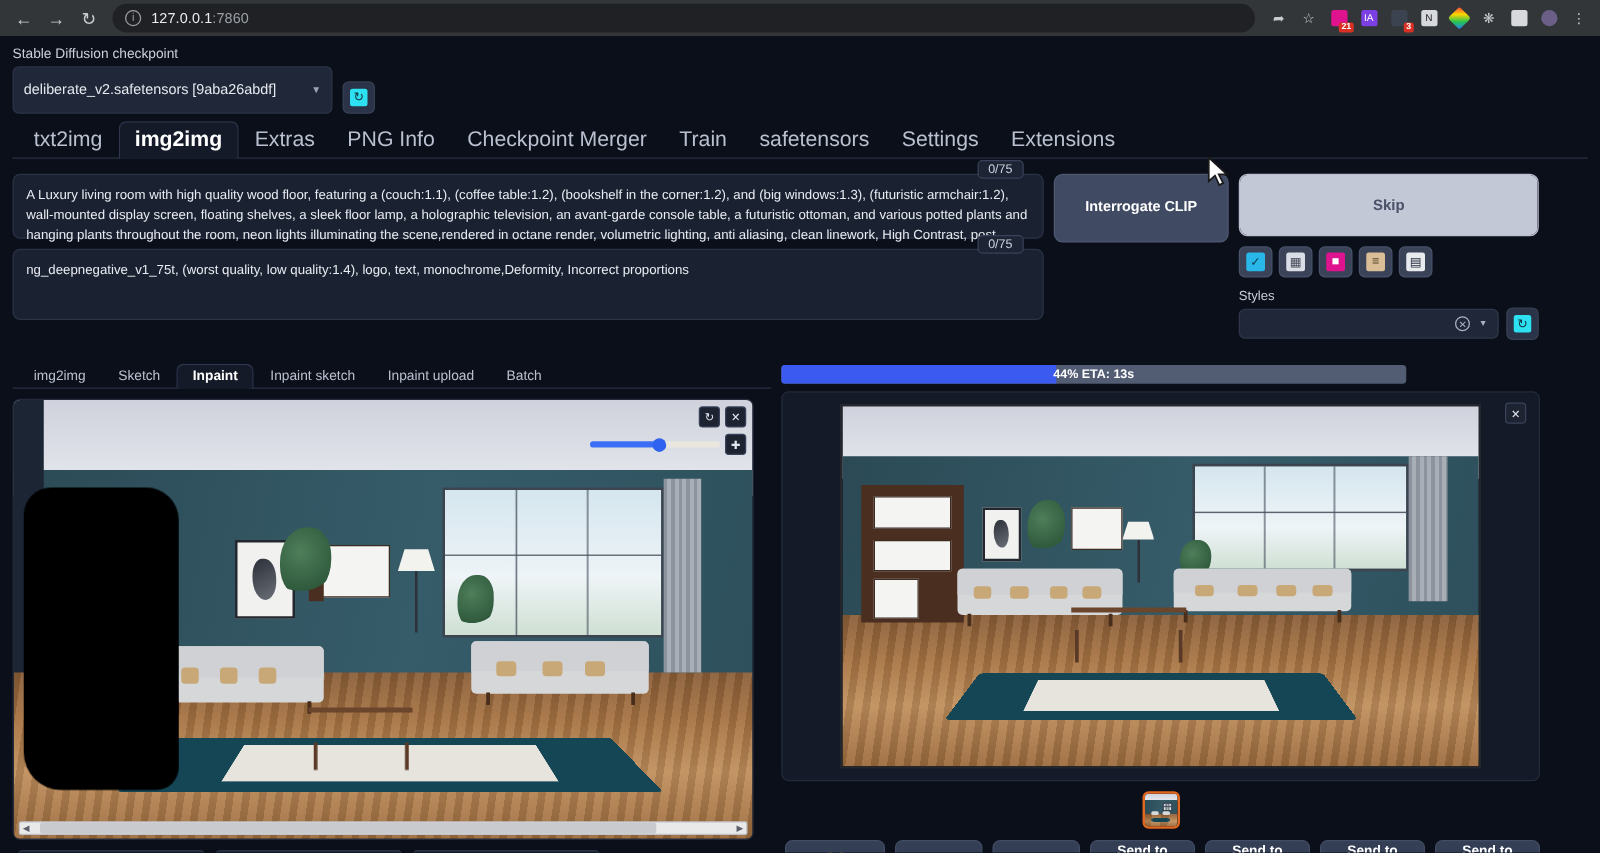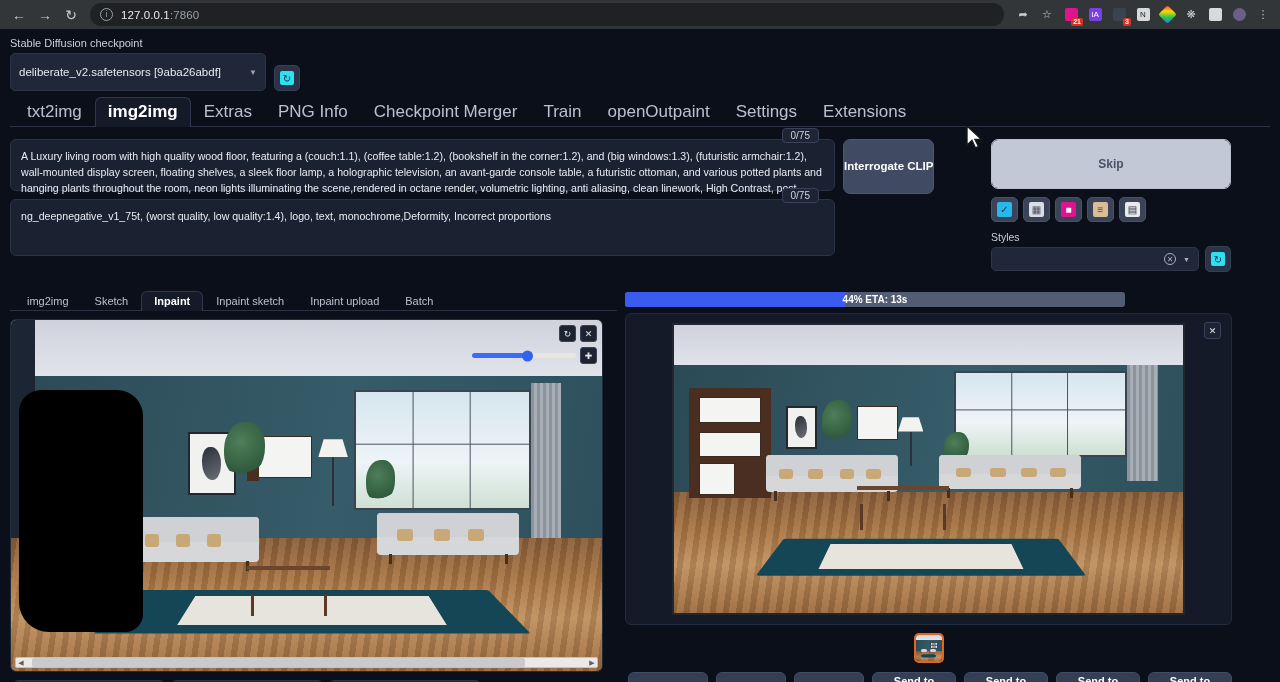--- a/index.html
+++ b/index.html
@@ -147,21 +147,21 @@
     color: #e9ecf2;
     font-size: 10.6px;
     line-height: 16px;
     padding: 8px 10px;
     width: 100%;
   }
   .ta-pos { height: 52px; }
   .ta-neg { height: 57px; }
 
   .side-col { display: flex; gap: 8px; }
-  .interrogate-col { display: flex; flex-direction: row; gap: 16px; width: 140px; }
+  .interrogate-col { display: flex; flex-direction: column; gap: 16px; width: 140px; }
   .btn-interrogate {
     background: #404b63; border: 1px solid #4c5770;
     border-radius: 7px;
     color: #ffffff; font-size: 11.5px; font-weight: bold;
     display: flex; align-items: center; justify-content: center;
     text-align: center;
     line-height: 15px;
   }
   .ig1 { height: 55px; }
   .ig2 { height: 57px; }
@@ -470,21 +470,21 @@
     </div>
   </div>
 
   <div class="tabs-main">
     <div class="tab">txt2img</div>
     <div class="tab active">img2img</div>
     <div class="tab">Extras</div>
     <div class="tab">PNG Info</div>
     <div class="tab">Checkpoint Merger</div>
     <div class="tab">Train</div>
-    <div class="tab">openOutpaint</div>
+    <div class="tab">safetensors</div>
     <div class="tab">Settings</div>
     <div class="tab">Extensions</div>
   </div>
 
   <div class="prompt-zone">
 
     <div class="prompt-col">
       <div class="ta-wrap">
         <div class="token-badge">0/75</div>
         <div class="textarea ta-pos">A Luxury living room with high quality wood floor, featuring a (couch:1.1), (coffee table:1.2), (bookshelf in the corner:1.2), and (big windows:1.3), (futuristic armchair:1.2), wall-mounted display screen, floating shelves, a sleek floor lamp, a holographic television, an avant-garde console table, a futuristic ottoman, and various potted plants and hanging plants throughout the room, neon lights illuminating the scene,rendered in octane render, volumetric lighting, anti aliasing, clean linework, High Contrast, post processing, (intricate:1.4), highly detailed, 8K</div>

